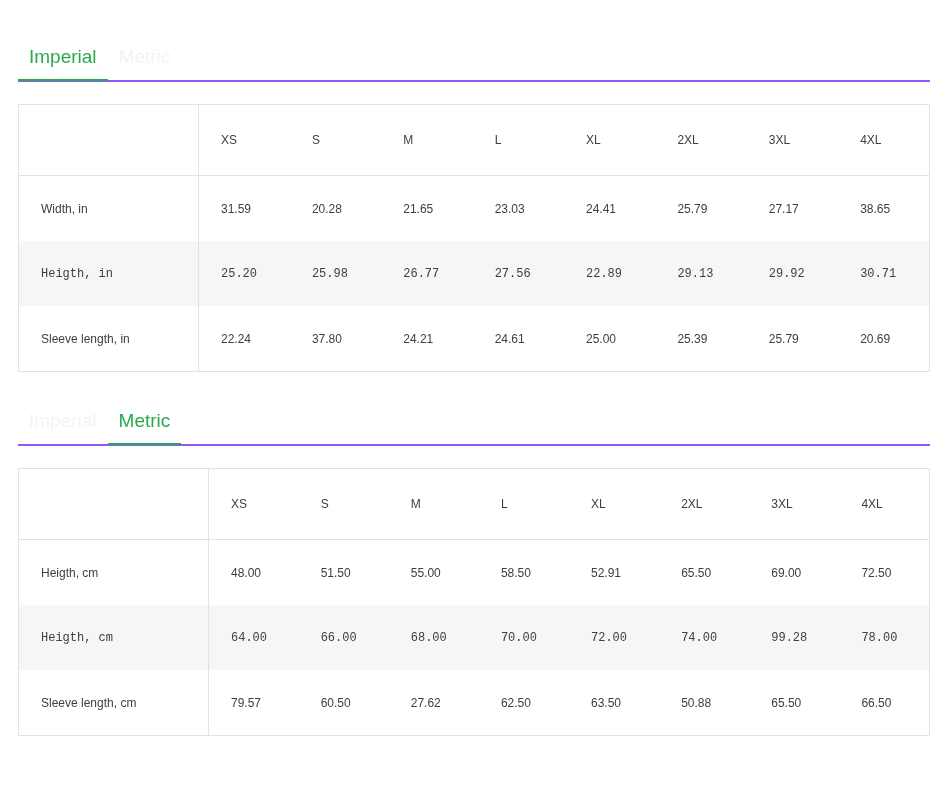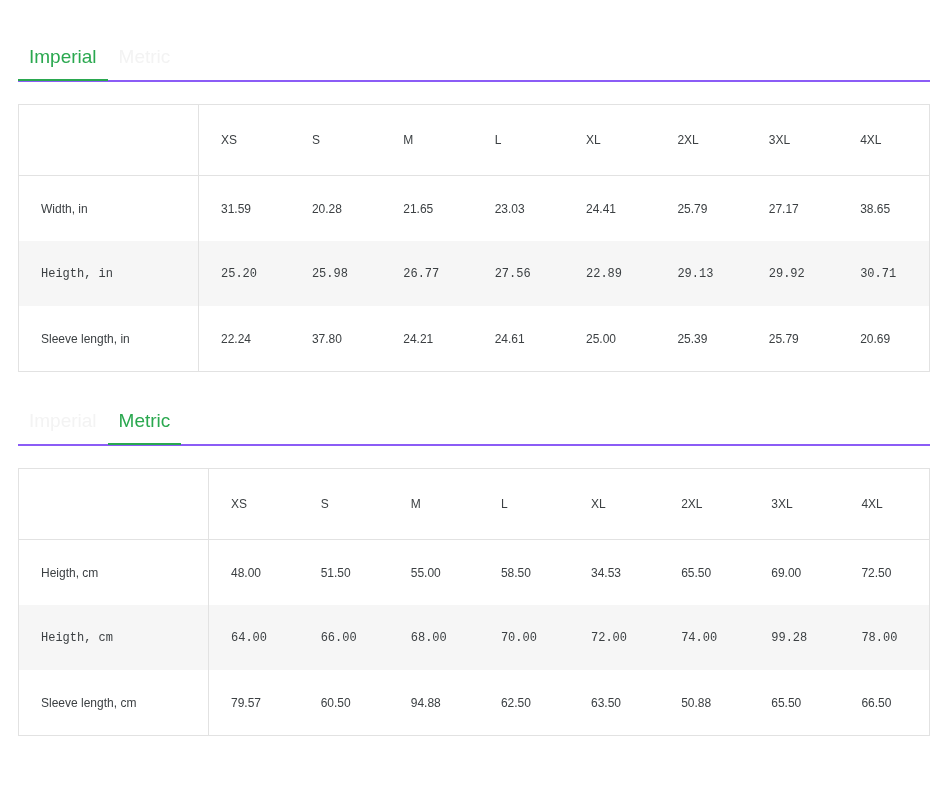--- a/index.html
+++ b/index.html
@@ -151,41 +151,41 @@
             <th>4XL</th>
           </tr>
         </thead>
         <tbody>
           <tr>
             <td class="label-cell">Heigth, cm</td>
             <td>48.00</td>
             <td>51.50</td>
             <td>55.00</td>
             <td>58.50</td>
-            <td>34.53</td>
+            <td>52.91</td>
             <td>65.50</td>
             <td>69.00</td>
             <td>72.50</td>
           </tr>
           <tr>
             <td class="label-cell">Heigth, cm</td>
             <td>64.00</td>
             <td>66.00</td>
             <td>68.00</td>
             <td>70.00</td>
             <td>72.00</td>
             <td>74.00</td>
             <td>99.28</td>
             <td>78.00</td>
           </tr>
           <tr>
             <td class="label-cell">Sleeve length, cm</td>
             <td>79.57</td>
             <td>60.50</td>
-            <td>94.88</td>
+            <td>27.62</td>
             <td>62.50</td>
             <td>63.50</td>
             <td>50.88</td>
             <td>65.50</td>
             <td>66.50</td>
           </tr>
         </tbody>
       </table>
   </section>
 

